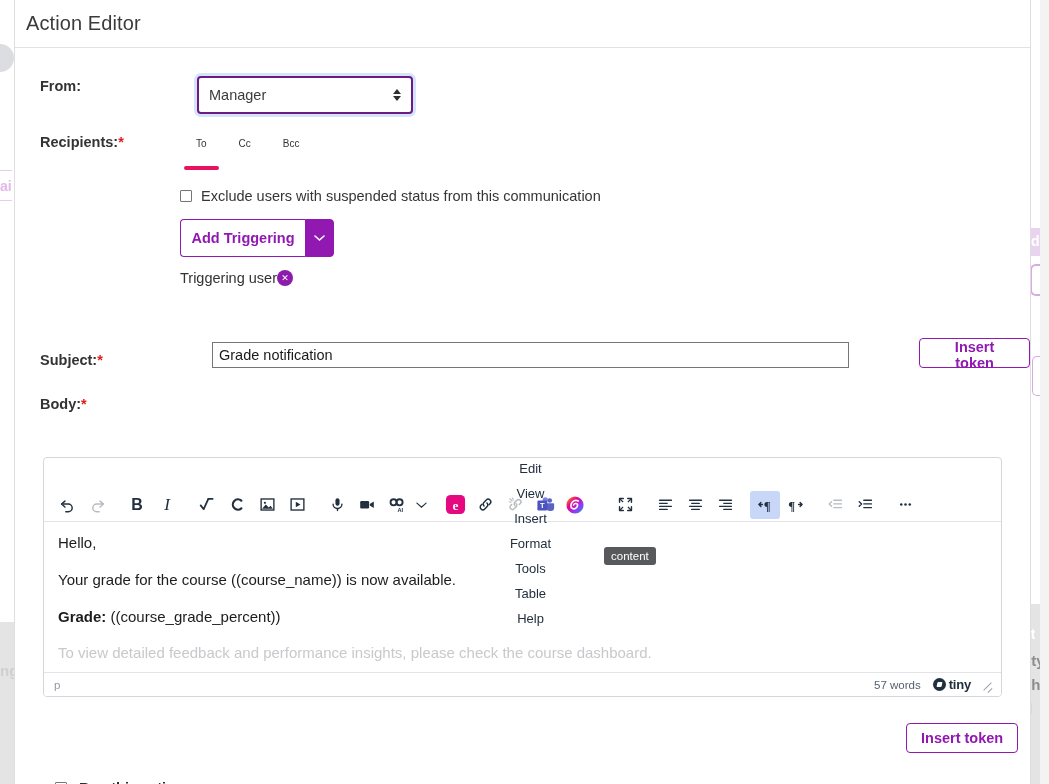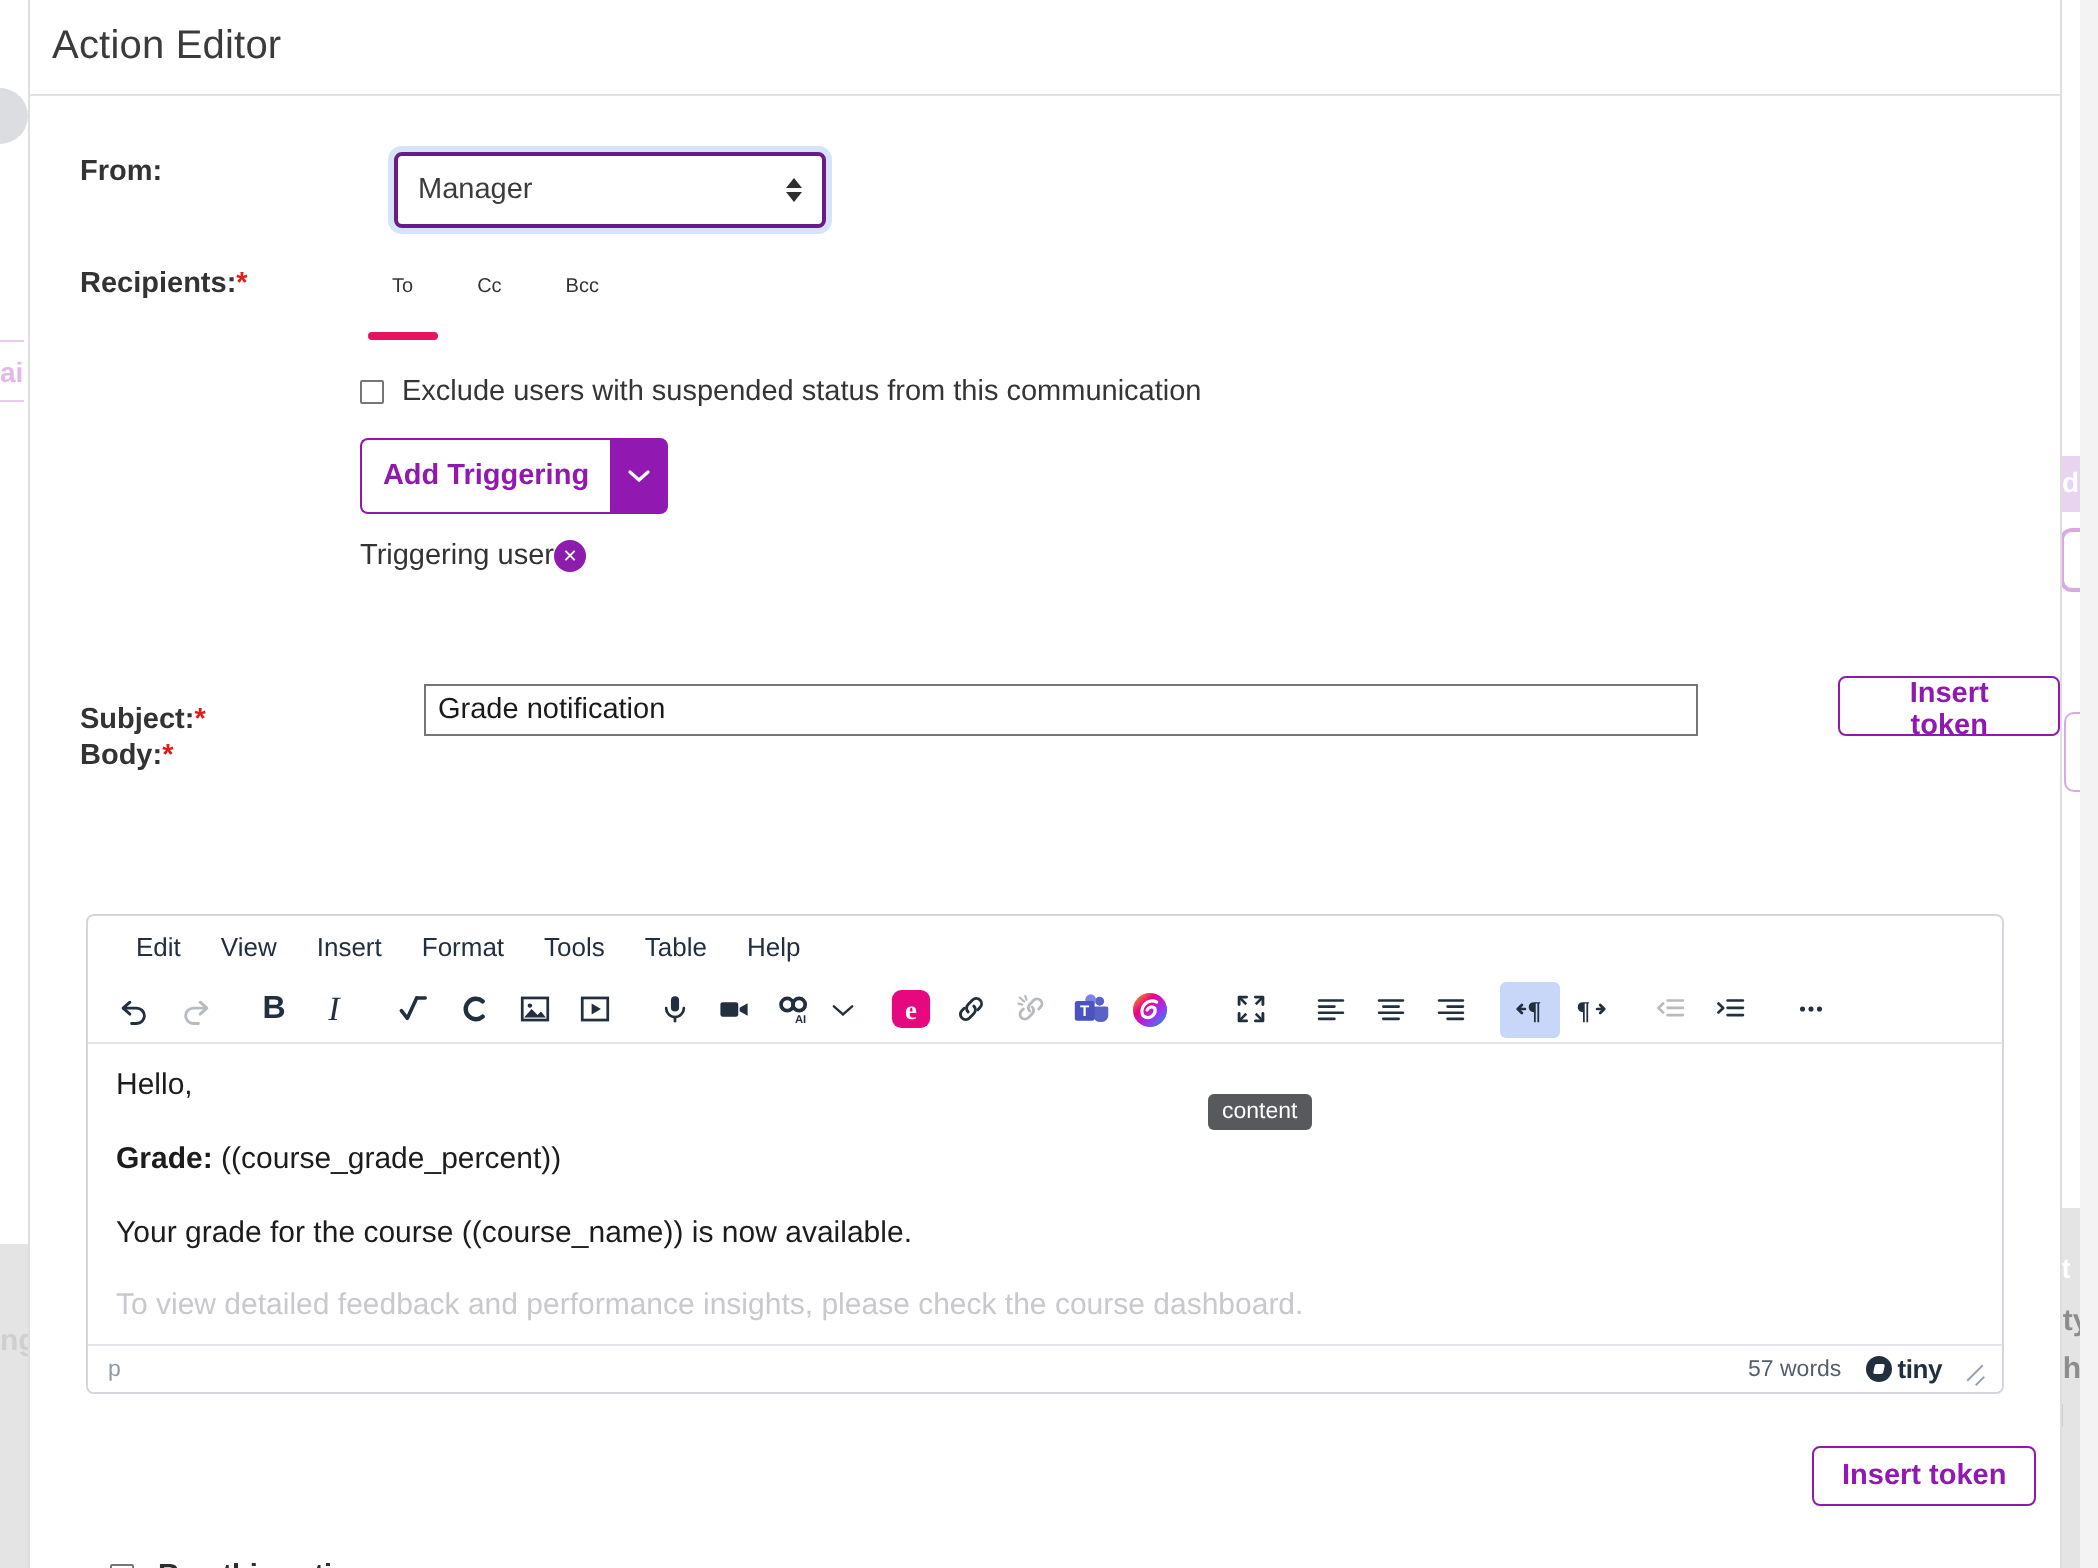--- a/index.html
+++ b/index.html
@@ -185,30 +185,30 @@
     margin-left: 38px;
     height: 30px; padding: 0 14px;
     border: 1.5px solid #9118b1; border-radius: 4px;
     background: #fff; color: #9118b1;
     font-size: 14.5px; font-weight: 700;
     cursor: pointer;
     font-family: "Liberation Sans", sans-serif;
   }
 
   
-  .row-body { }
+  .row-body { margin-top: 26px; }
   .editor {
     position: absolute; left: 28px; top: 381px;
     width: 959px; height: 240px;
     border: 1px solid #d5d5dc; border-radius: 4px;
     background: #fff; overflow: hidden;
   }
   .ed-menubar {
     height: 30px; display: flex; align-items: center;
-    padding-left: 16px; gap: 4px;
+    padding-left: 16px; gap: 4px; flex-direction: column;
   }
   .ed-menu {
     font-size: 13px; color: #222f3e; padding: 3px 8px; border-radius: 3px;
     cursor: pointer;
   }
   .ed-toolbar {
     height: 34px; display: flex; align-items: center;
     padding-left: 8px; gap: 0px;
     border-bottom: 1px solid #e3e3e8;
   }
@@ -557,22 +557,22 @@
             <circle cx="5" cy="10" r="1.5" fill="#222f3e"></circle>
             <circle cx="10" cy="10" r="1.5" fill="#222f3e"></circle>
             <circle cx="15" cy="10" r="1.5" fill="#222f3e"></circle>
           </svg>
         </div>
 
       </div>
 
       <div class="ed-content">
         <p class="ed-p">Hello,</p>
+        <p class="ed-p">Your grade for the course ((course_name)) is now available.</p>
         <p class="ed-p"><b>Grade:</b><span> ((course_grade_percent))</span></p>
-        <p class="ed-p">Your grade for the course ((course_name)) is now available.</p>
         <p class="ed-p clipped">To view detailed feedback and performance insights, please check the course dashboard.</p>
       </div>
 
       <div class="ed-status">
         <span class="ed-path">p</span>
         <span class="ed-words">57 words</span>
         <span class="ed-brand">
           <span class="ed-brand-mark">
               <i></i>
             </span>

